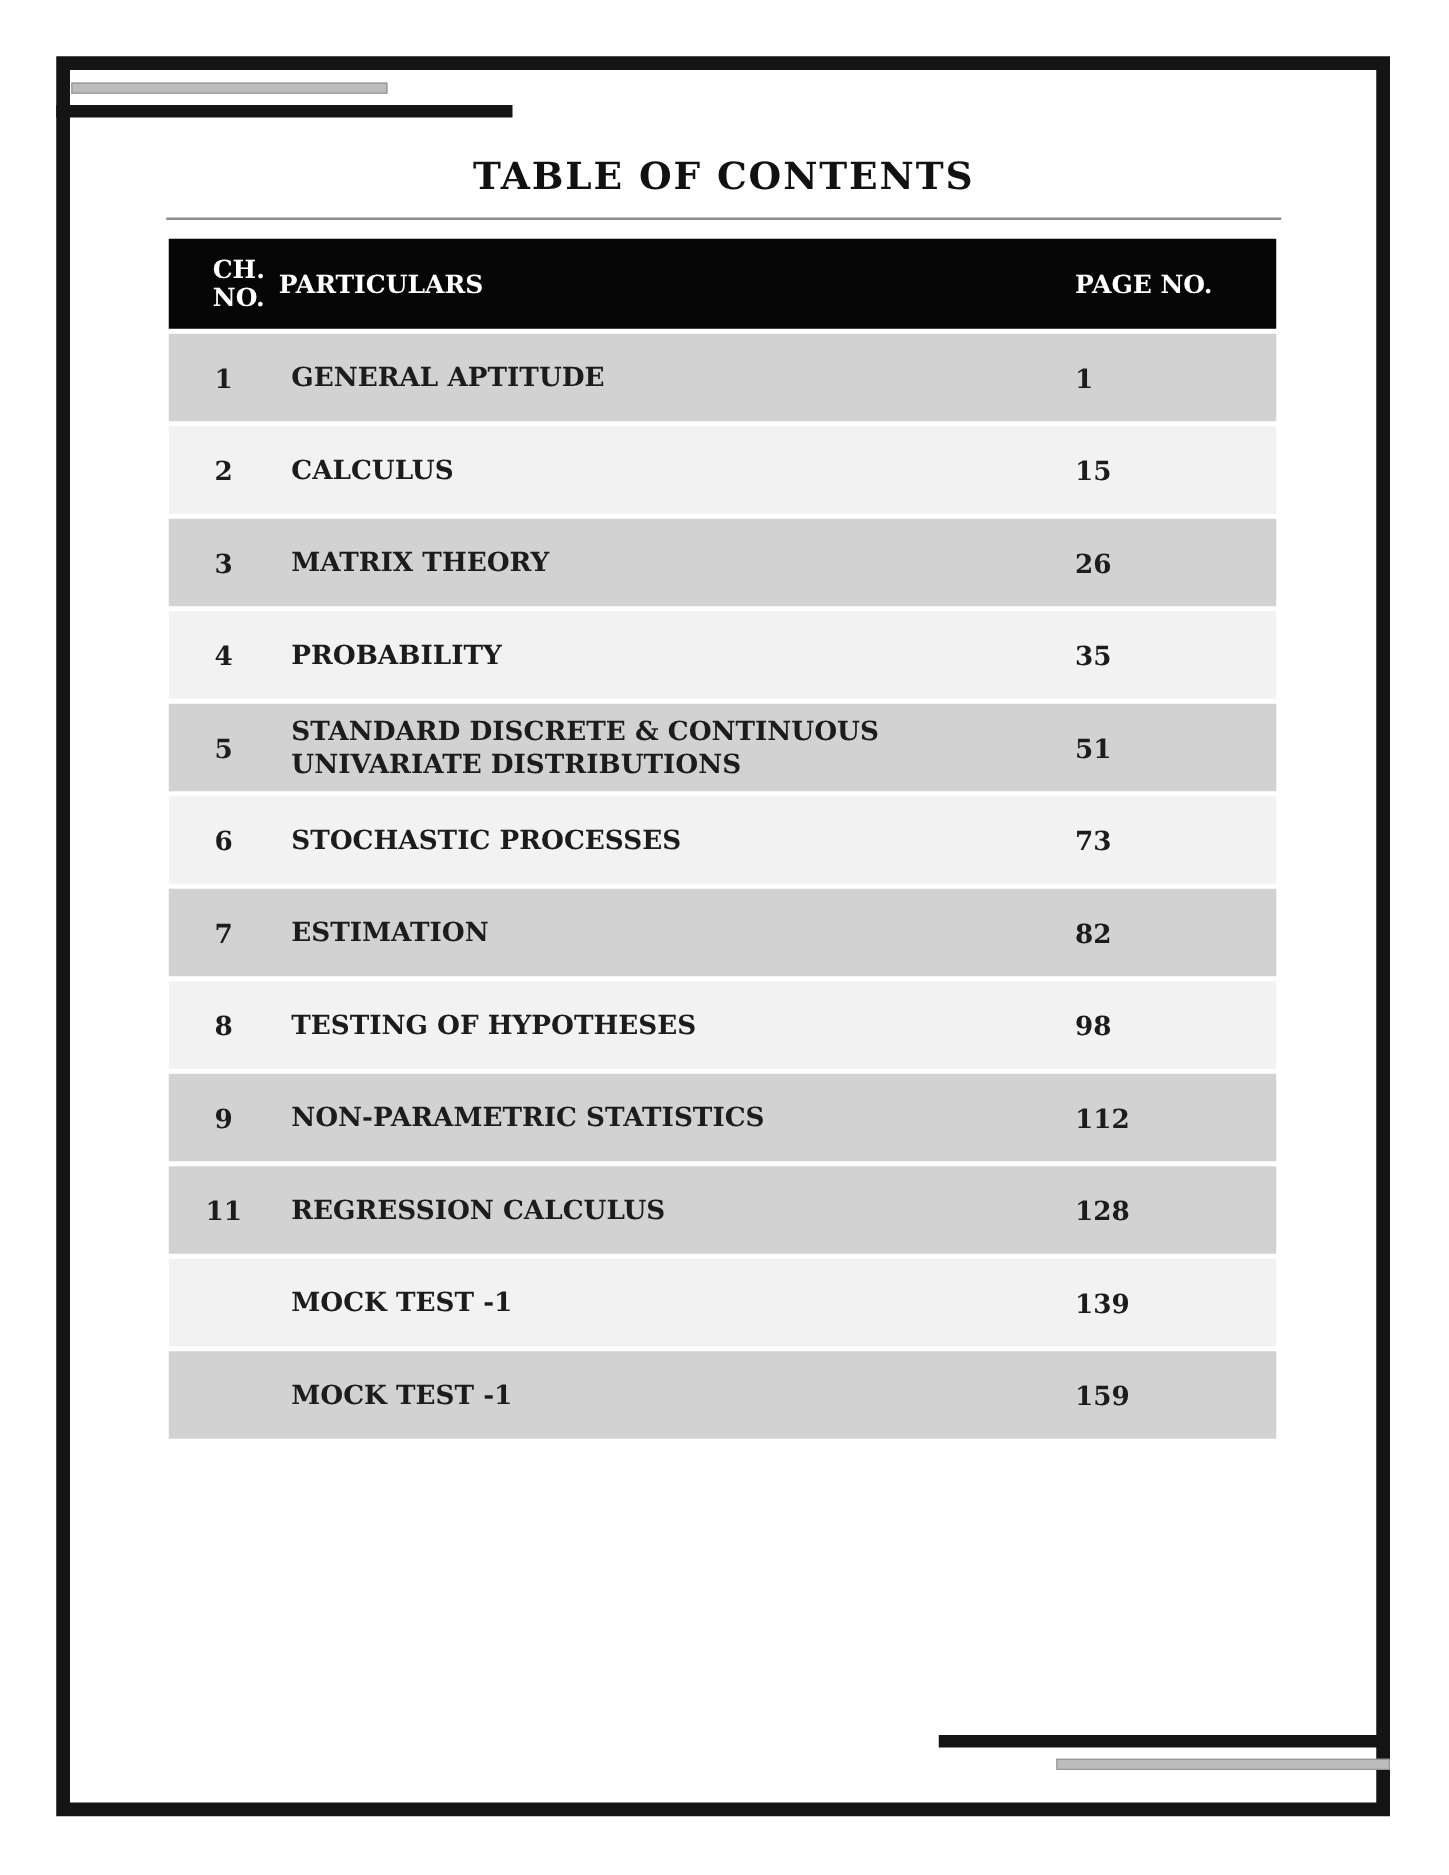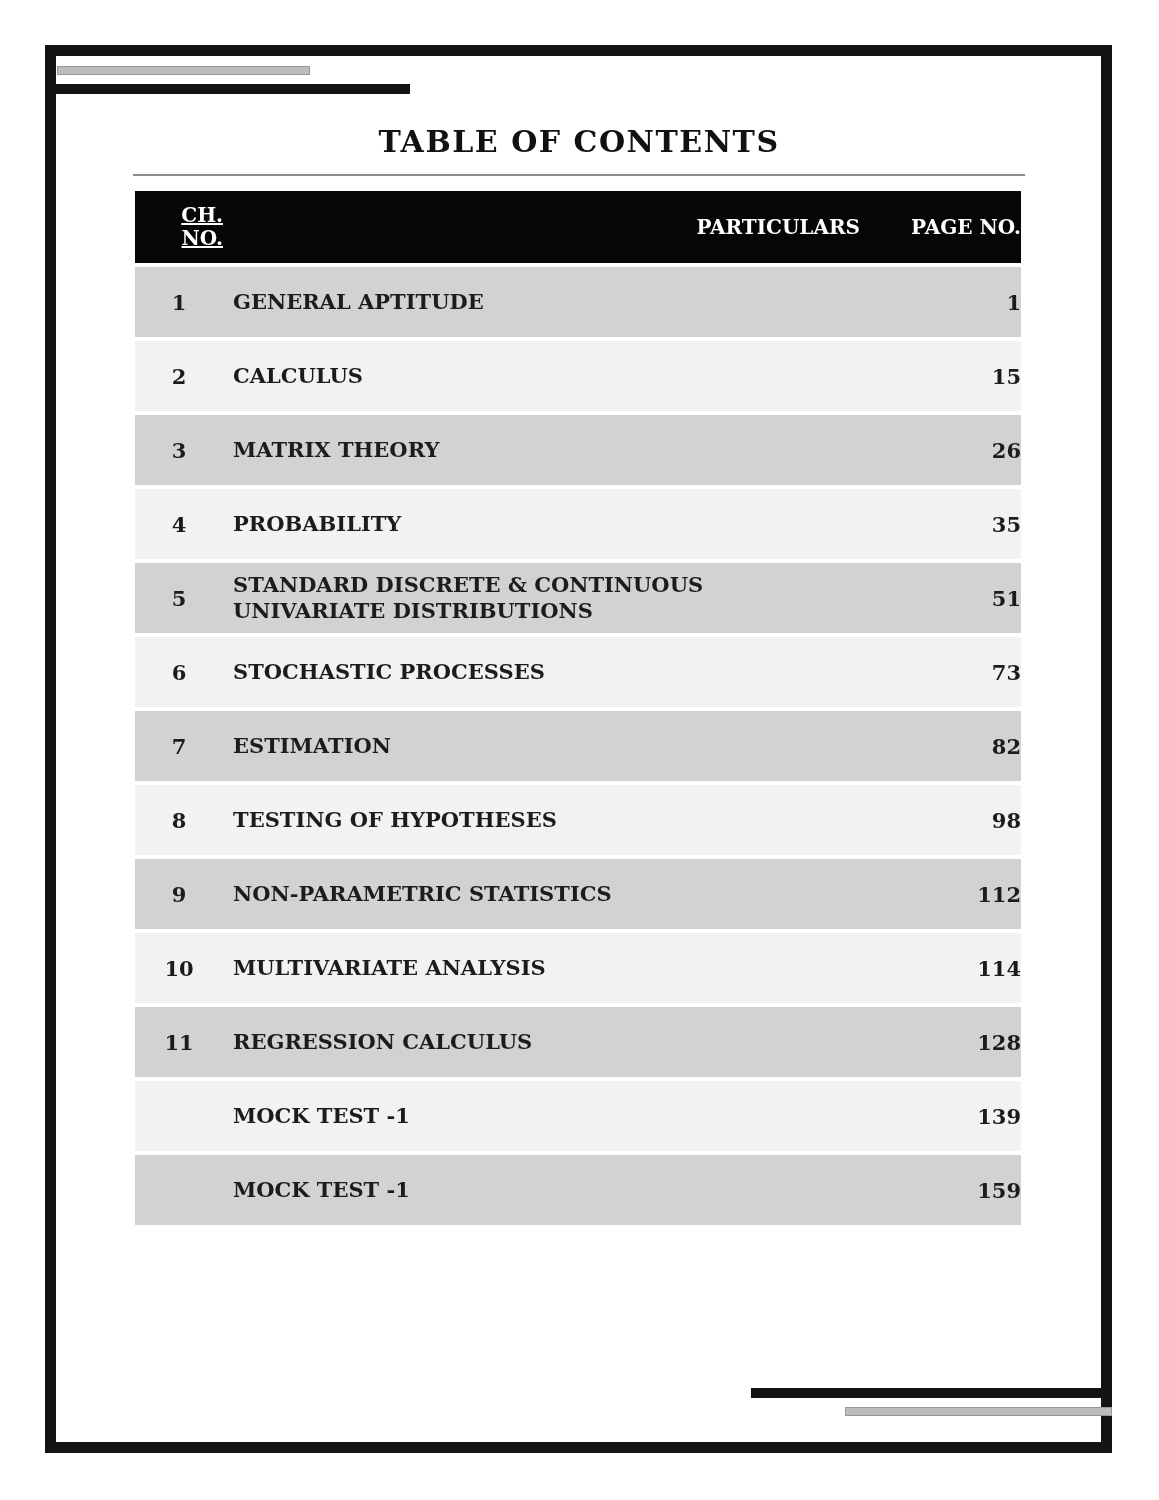--- a/index.html
+++ b/index.html
@@ -51,31 +51,31 @@
     font-size: 21px; font-weight: bold;
   }
   .trow.dark  { background: #d2d2d2; }
   .trow.light { background: #f2f2f2; }
 
   .col-ch {
     width: 88px; flex: none; box-sizing: border-box;
     text-align: center;
   }
   .hrow .col-ch {
-    text-align: right; padding-left: 24px; line-height: 1.15; text-decoration: underline;
+    text-align: center; padding-left: 24px; line-height: 1.15;
   }
   .col-title {
     flex: 1; box-sizing: border-box;
     padding-left: 10px; padding-right: 10px;
     line-height: 1.25;
   }
-  .hrow .col-title { text-align: right; padding: 0; }
+  .hrow .col-title { text-align: left; padding: 0; }
   .col-page {
     width: 161px; flex: none; box-sizing: border-box;
-    text-align: right;
+    text-align: left;
   }
 </style>
 </head>
 <body>
 
 <div class="frame"></div>
 
 <div class="bar gray gray-top"></div>
 <div class="bar black black-top"></div>
 <div class="bar black black-bottom"></div>
@@ -129,25 +129,20 @@
       <div class="trow light">
     <div class="col-ch">8</div>
     <div class="col-title">TESTING OF HYPOTHESES</div>
     <div class="col-page">98</div>
   </div>
       <div class="trow dark">
     <div class="col-ch">9</div>
     <div class="col-title">NON-PARAMETRIC STATISTICS</div>
     <div class="col-page">112</div>
   </div>
-      <div class="trow light">
-    <div class="col-ch">10</div>
-    <div class="col-title">MULTIVARIATE ANALYSIS</div>
-    <div class="col-page">114</div>
-  </div>
       <div class="trow dark">
     <div class="col-ch">11</div>
     <div class="col-title">REGRESSION CALCULUS</div>
     <div class="col-page">128</div>
   </div>
       <div class="trow light">
     <div class="col-ch"></div>
     <div class="col-title">MOCK TEST -1</div>
     <div class="col-page">139</div>
   </div>

